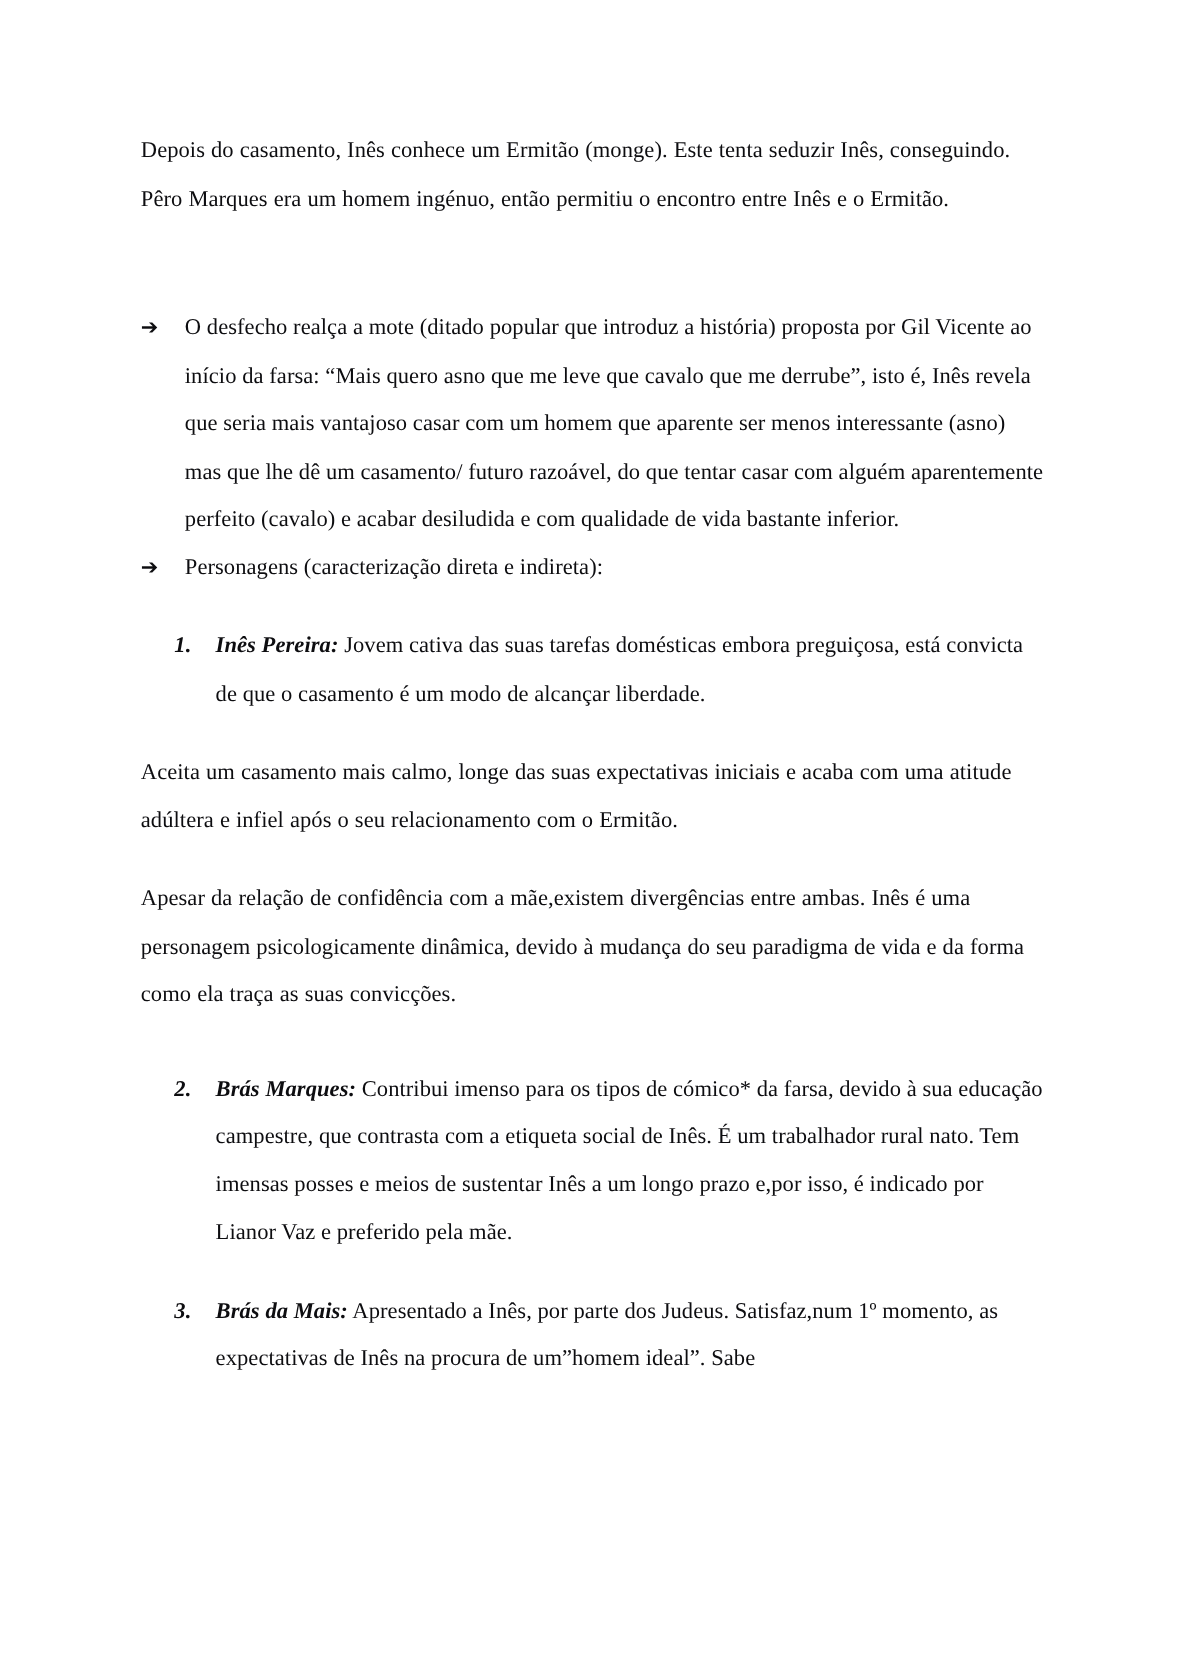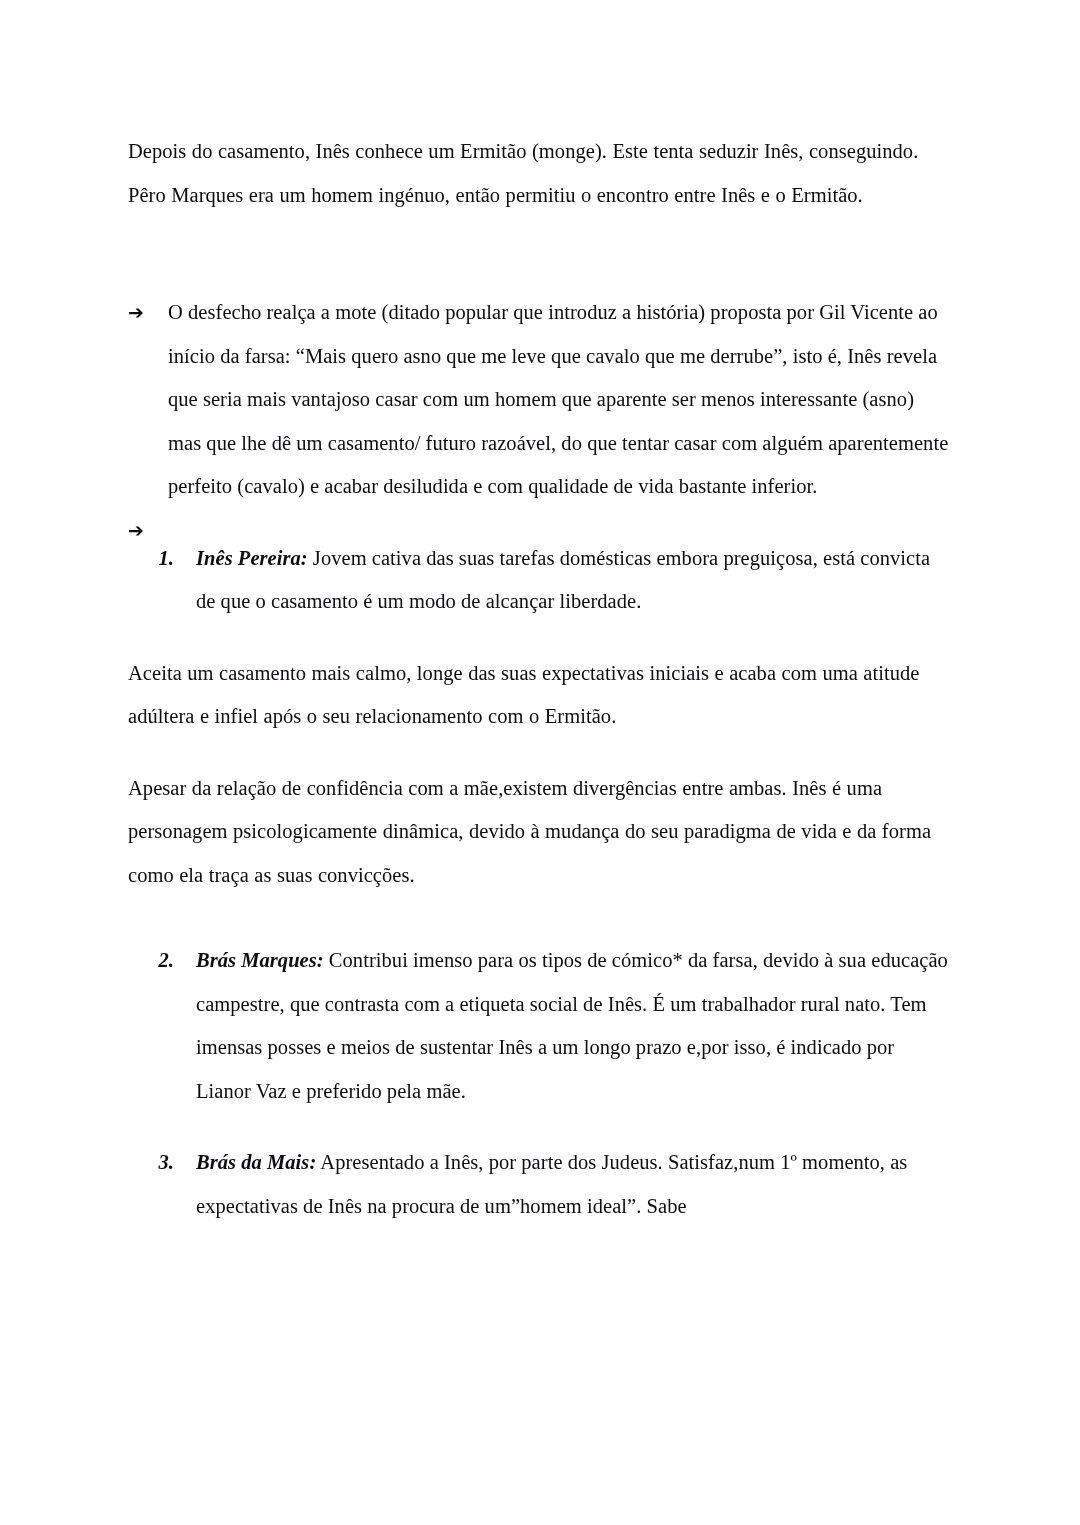--- a/index.html
+++ b/index.html
@@ -21,21 +21,21 @@
   .page {
     position: absolute;
     inset: 0;
     background: #ffffff;
     padding: 0;
   }
 
   .content {
     position: absolute;
     left: 128px;
-    top: 130px;
+    top: 116px;
     width: 824px;
   }
 
   
   .para {
     font-size: 20.5px;
     line-height: 43.5px;
     text-align: left;
     margin: 0 0 28px 0;
     letter-spacing: 0.05px;
@@ -117,20 +117,21 @@
 
     <div class="blk-gap-lg"></div>
 
     <ul class="arrow-list">
       <li class="arrow-item">
         <span class="arrow-marker">➔</span>
         <span class="nowrap-guard">O desfecho realça a mote (ditado popular que introduz a história) proposta por Gil Vicente ao início da farsa: “Mais quero asno que me leve que cavalo que me derrube”, isto é, Inês revela que seria  mais vantajoso casar com um homem que aparente ser menos interessante (asno) mas que lhe dê um casamento/ futuro razoável, do que tentar casar com alguém aparentemente perfeito (cavalo) e acabar desiludida e com qualidade de vida bastante inferior.</span>
       </li>
       <li class="arrow-item">
         <span class="arrow-marker">➔</span>
+        <span class="nowrap-guard">Personagens (caracterização direta e indireta):</span>
       </li>
     </ul>
 
     <div class="blk-gap-md"></div>
 
     <ol class="num-list">
       <li class="num-item">
         <span class="num-marker">1.</span>
         <span class="term">Inês Pereira:</span><span> Jovem cativa das suas tarefas domésticas embora preguiçosa, está convicta de que o casamento é um modo de alcançar liberdade.</span>
       </li>

